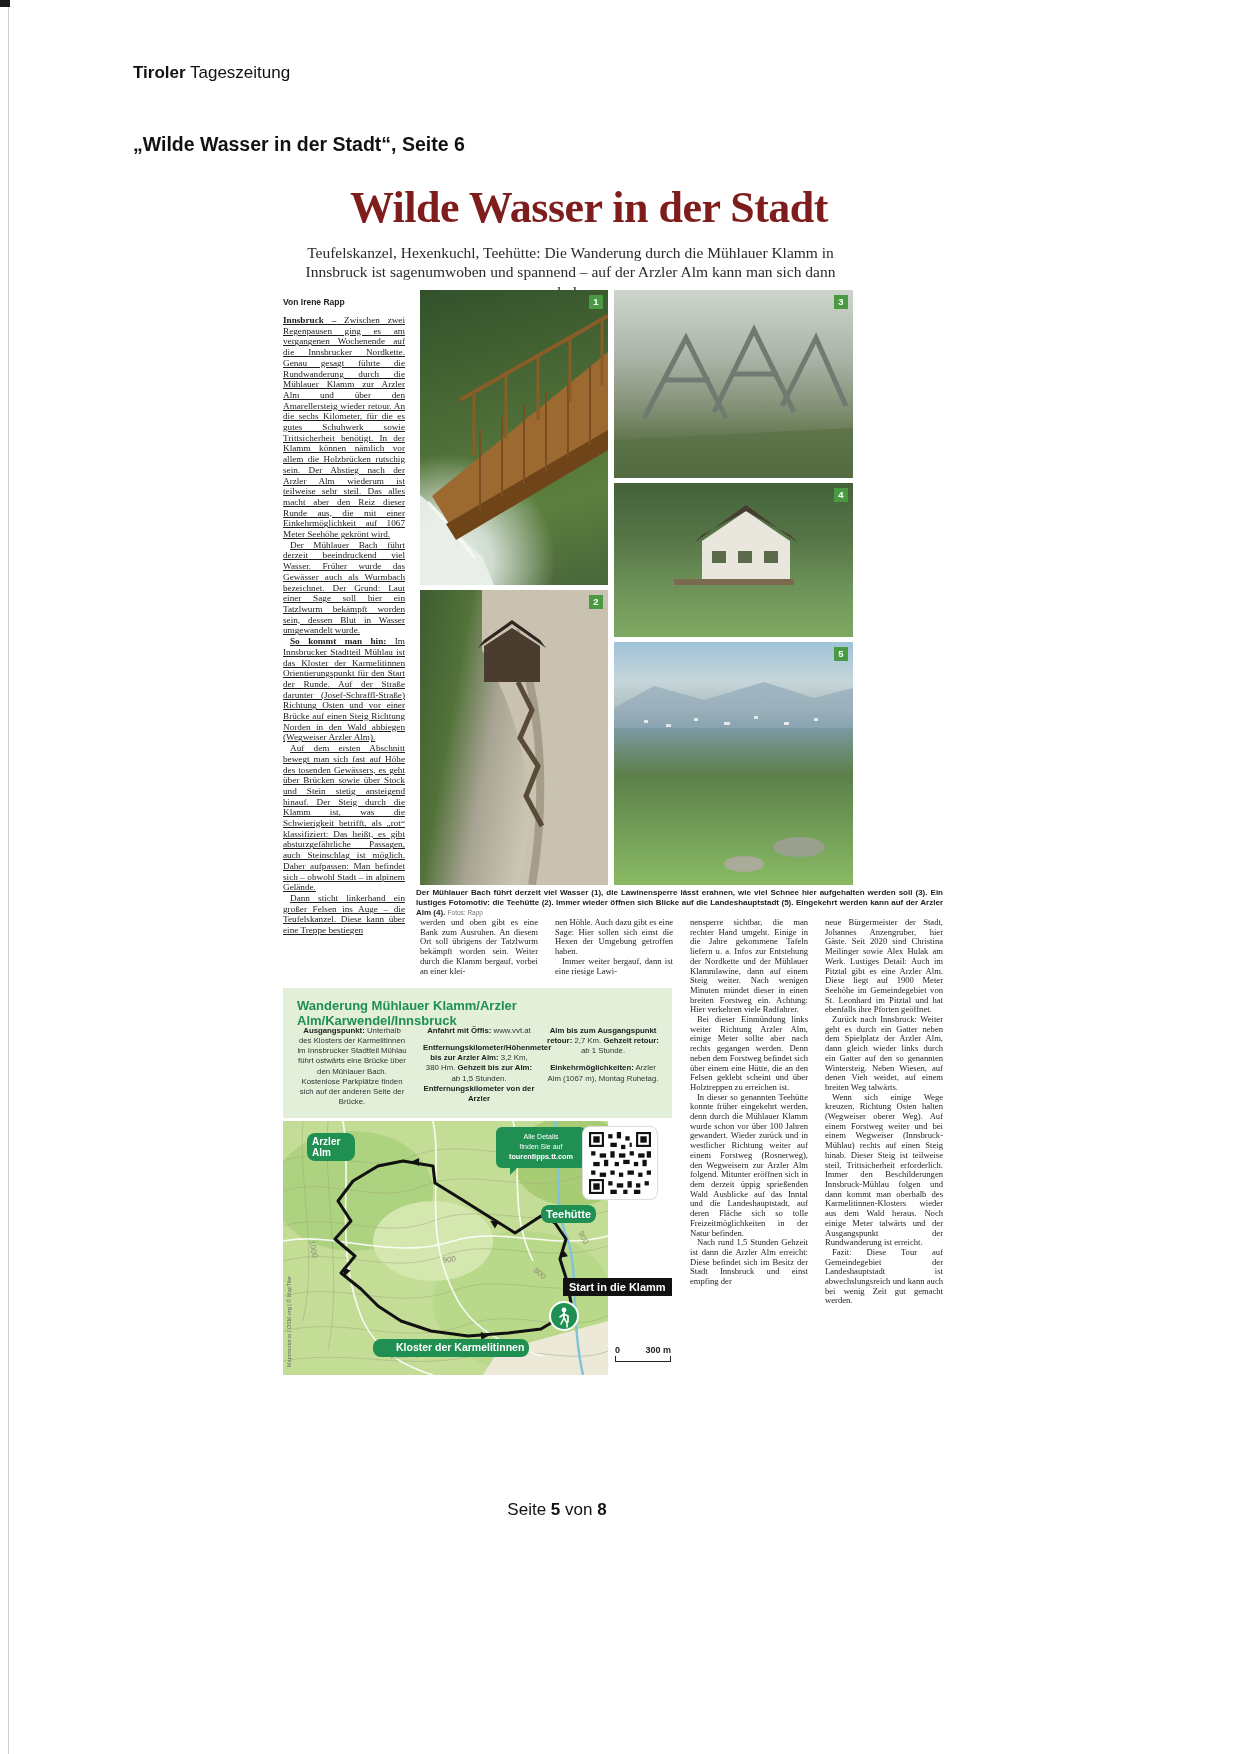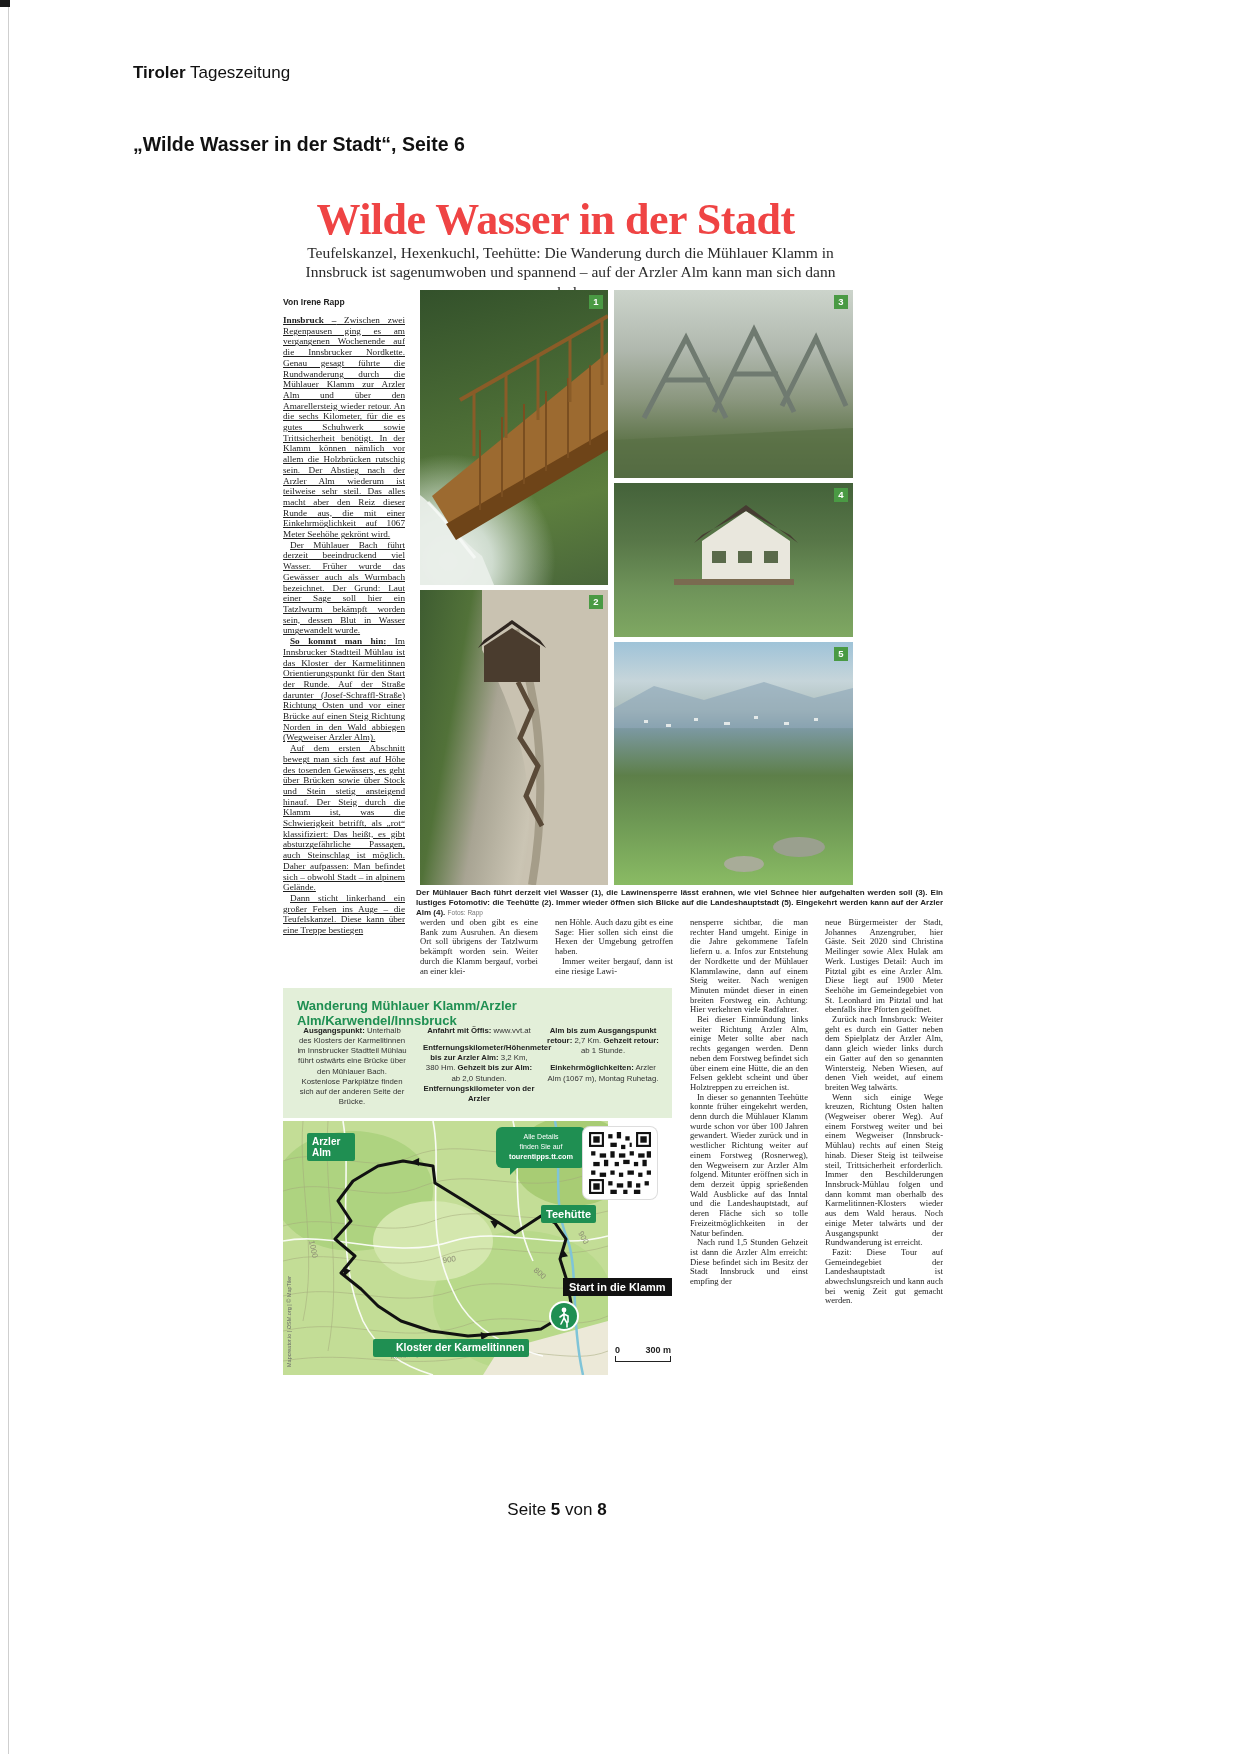--- a/index.html
+++ b/index.html
@@ -8,22 +8,22 @@
   .sans{font-family:"Liberation Sans",sans-serif;}
   
   .scan-line{position:absolute;left:8px;top:0;width:1px;height:1754px;background:#cfcfcf;}
   .corner-mark{position:absolute;left:0;top:0;width:10px;height:7px;background:#1a1a1a;}
   
   .masthead{position:absolute;left:133px;top:63px;font:17px "Liberation Sans",sans-serif;color:#111;}
   .masthead b{font-weight:bold;}
   .doc-title{position:absolute;left:133px;top:133px;font:bold 19.5px "Liberation Sans",sans-serif;color:#111;}
   
   .article{position:absolute;left:283px;top:185px;width:660px;height:1200px;}
-  .headline{position:absolute;left:0;top:12px;width:545px;text-align:center;
-            font:bold 44px/1.05 "Liberation Serif",serif;color:#ef4444;letter-spacing:-.5px;}
+  .headline{position:absolute;left:0;top:0;width:545px;text-align:right;
+            font:bold 44px/1.05 "Liberation Serif",serif;color:#7f1d1d;letter-spacing:-.5px;}
   .subtitle{position:absolute;left:0;top:58px;width:575px;text-align:center;
             font:15.5px/1.25 "Liberation Serif",serif;color:#2a2a2a;}
   .byline{position:absolute;left:0;top:112px;font:bold 8.5px "Liberation Sans",sans-serif;color:#222;}
   .bodycol{position:absolute;text-align:justify;overflow:hidden;color:#1d1d1d;}
   .bodycol p{margin:0;text-indent:7px;}
   .bodycol p.first{text-indent:0;}
   .bodycol b{font-weight:bold;}
   .c1{left:0;top:130px;width:122px;height:672px;font:9.2px/10.7px "Liberation Serif",serif;text-decoration:underline;}
   .c2{left:137px;top:733px;width:118px;height:68px;font:8.6px/9.7px "Liberation Serif",serif;}
   .c3{left:272px;top:733px;width:118px;height:68px;font:8.6px/9.7px "Liberation Serif",serif;}
@@ -56,21 +56,21 @@
   .ib-col{position:absolute;top:38px;font:7.8px/1.3 "Liberation Sans",sans-serif;color:#333;}
   .ib-col p{margin:0 0 7px 0;text-align:center;}
   .ib-col b{color:#222;}
   .ib1{left:14px;width:110px;}
   .ib2{left:140px;width:112px;}
   .ib3{left:263px;width:114px;}
   
   .map-wrap{position:absolute;left:0;top:936px;width:389px;height:254px;}
   .map-base{position:absolute;left:0;top:0;}
   .m-badge{position:absolute;background:#1f8f52;color:#fff;font:bold 10px/1.1 "Liberation Sans",sans-serif;
-           padding:3px 5px;border-radius:2px;}
+           padding:3px 5px;border-radius:8px;}
   .m-arzler{left:24px;top:12px;width:38px;}
   .m-teehuette{left:258px;top:84px;white-space:nowrap;font-size:11px;}
   .m-kloster{left:90px;top:218px;white-space:nowrap;font-size:10.5px;padding-left:23px;}
   .m-start{position:absolute;left:280px;top:157px;background:#111;color:#fff;white-space:nowrap;
            font:bold 11px/1.1 "Liberation Sans",sans-serif;padding:3px 6px;}
   .m-bubble{position:absolute;left:213px;top:6px;width:84px;background:#1f8f52;color:#fff;text-align:center;
             font:7px/1.45 "Liberation Sans",sans-serif;padding:5px 3px;border-radius:6px;}
   .m-bubble .bb-bold{font-weight:bold;font-size:7.3px;}
   .m-bubble:after{content:"";position:absolute;left:14px;bottom:-7px;border:5px solid rgba(0,0,0,0);
                   border-top-color:#1f8f52;border-left-color:#1f8f52;}
@@ -212,21 +212,21 @@
       <p>Fazit: Diese Tour auf Gemeindegebiet der Landeshauptstadt ist abwechslungsreich und kann auch bei wenig Zeit gut gemacht werden.</p>
     </div>
 
     <div class="infobox">
       <div class="infobox-title">Wanderung Mühlauer Klamm/Arzler Alm/Karwendel/Innsbruck</div>
       <div class="ib-col ib1">
         <p><b>Ausgangspunkt:</b><span> Unterhalb des Klosters der Karmelitinnen im Innsbrucker Stadtteil Mühlau führt ostwärts eine Brücke über den Mühlauer Bach. Kostenlose Parkplätze finden sich auf der anderen Seite der Brücke.</span></p>
       </div>
       <div class="ib-col ib2">
         <p><b>Anfahrt mit Öffis:</b><span> www.vvt.at</span></p>
-        <p><b>Entfernungskilometer/Höhenmeter bis zur Arzler Alm:</b><span> 3,2 Km, 380 Hm. </span><b>Gehzeit bis zur Alm:</b><span> ab 2,0 Stunden. </span><b>Entfernungskilometer von der Arzler</b></p>
+        <p><b>Entfernungskilometer/Höhenmeter bis zur Arzler Alm:</b><span> 3,2 Km, 380 Hm. </span><b>Gehzeit bis zur Alm:</b><span> ab 1,5 Stunden. </span><b>Entfernungskilometer von der Arzler</b></p>
       </div>
       <div class="ib-col ib3">
         <p><b>Alm bis zum Ausgangspunkt retour:</b><span> 2,7 Km. </span><b>Gehzeit retour:</b><span> ab 1 Stunde.</span></p>
         <p><b>Einkehrmöglichkeiten:</b><span> Arzler Alm (1067 m), Montag Ruhetag.</span></p>
       </div>
     </div>
 
     <div class="map-wrap">
       <svg class="map-base" width="325" height="254" viewBox="0 0 325 254">
         <rect width="325" height="254" fill="#c3dd96"></rect>

